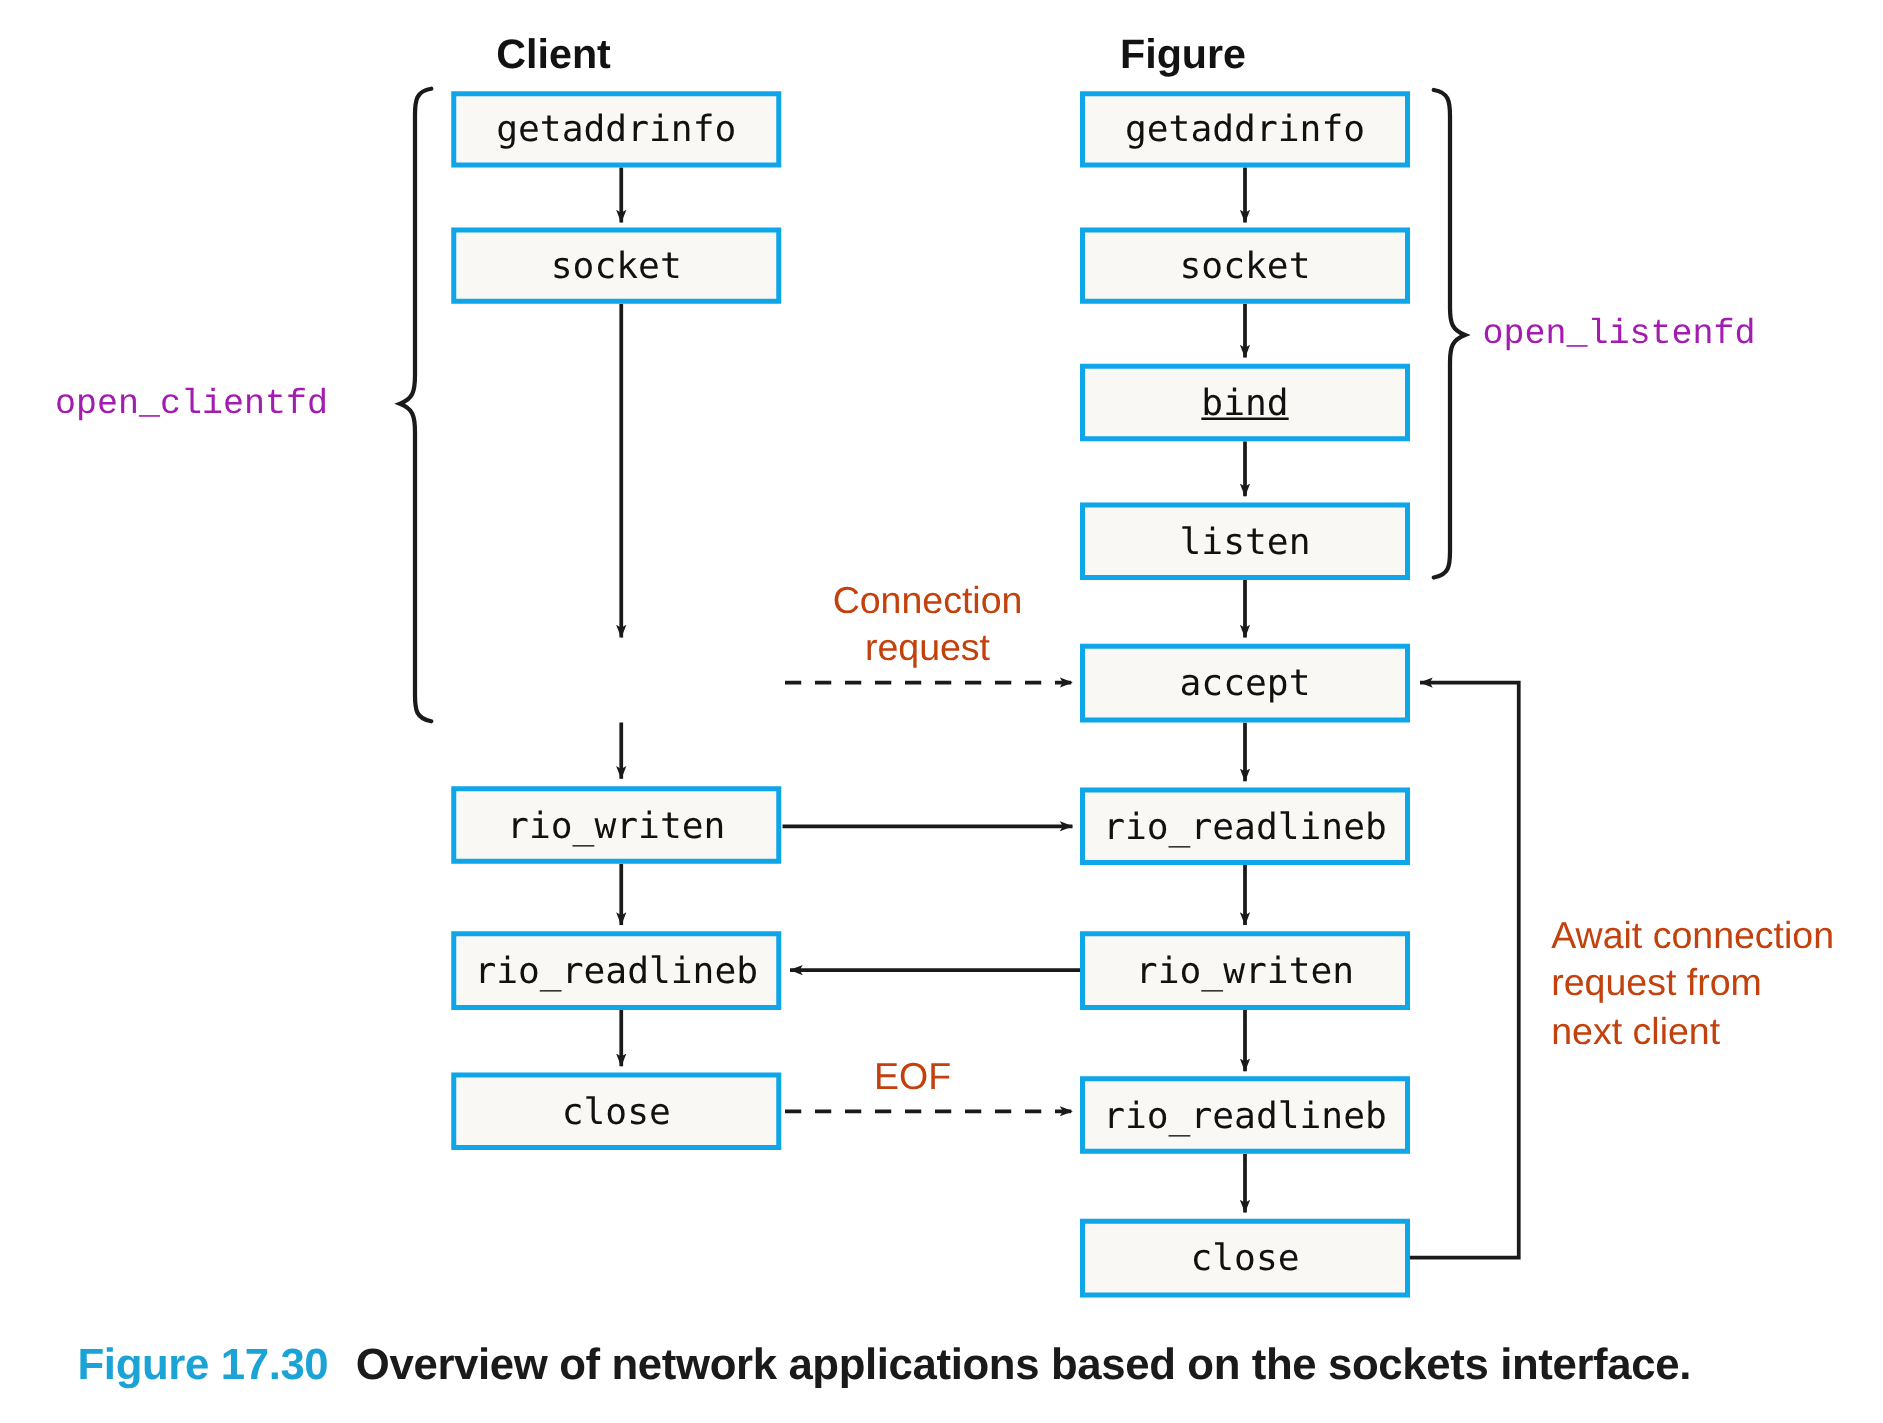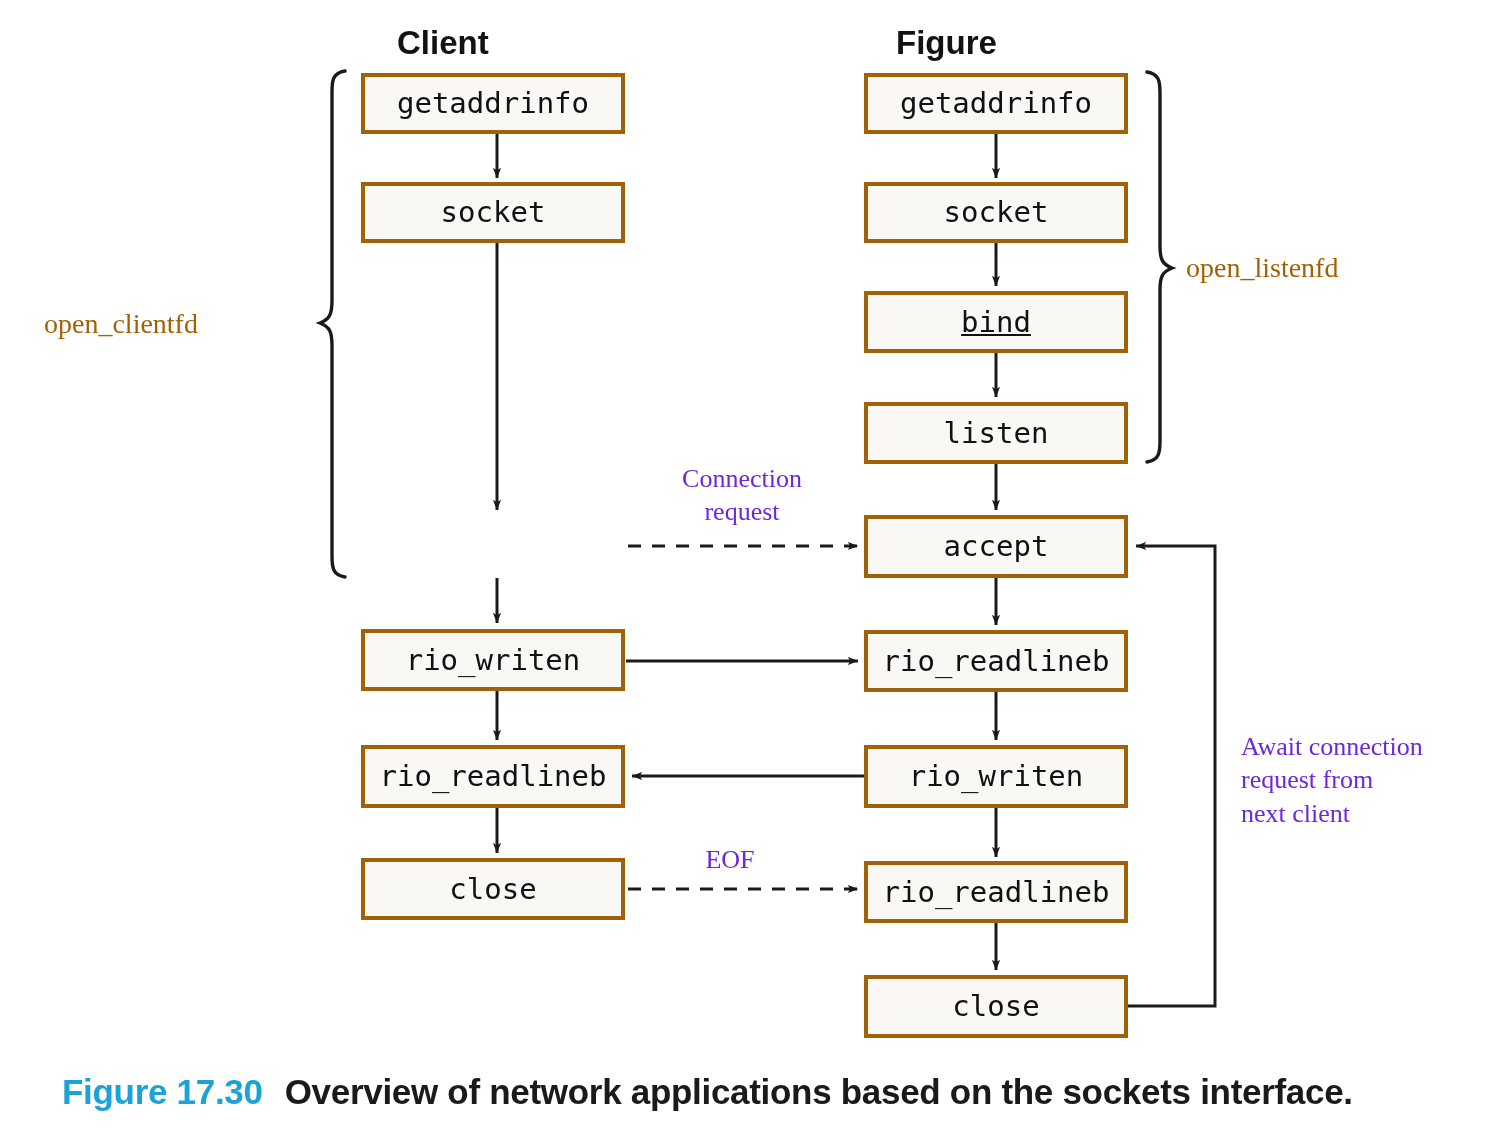--- a/index.html
+++ b/index.html
@@ -18,21 +18,21 @@
   #svg-layer {
     position: absolute;
     left: 0;
     top: 0;
     width: 1506px;
     height: 1138px;
   }
   .node-box {
     position: absolute;
     box-sizing: border-box;
-    border: 4px solid #a16207;
+    border: 4px solid #0ea5e9;
     background: #f9f8f4;
     display: flex;
     align-items: center;
     justify-content: center;
     font-family: "DejaVu Sans Mono", "Liberation Mono", monospace;
     font-size: 29px;
     color: #111111;
     letter-spacing: 0px;
     line-height: 1;
   }
@@ -40,31 +40,31 @@
     position: absolute;
     font-family: "Liberation Sans", sans-serif;
     font-weight: bold;
     font-size: 33px;
     color: #121212;
     text-align: left;
     line-height: 1;
   }
   .brace-label {
     position: absolute;
-    font-family: Liberation Serif, serif;
+    font-family: Liberation Mono, monospace;
     font-size: 28px;
-    color: #a16207;
+    color: #a21caf;
     line-height: 1;
     white-space: nowrap;
   }
   .edge-label {
     position: absolute;
-    font-family: Liberation Serif, serif;
-    font-size: 26px;
-    color: #6d28d9;
+    font-family: Liberation Sans, sans-serif;
+    font-size: 30px;
+    color: #c2410c;
     line-height: 1.28;
     text-align: center;
     white-space: pre-line;
   }
   .edge-label.left-align {
     text-align: left;
   }
   #caption {
     position: absolute;
     left: 62px;

